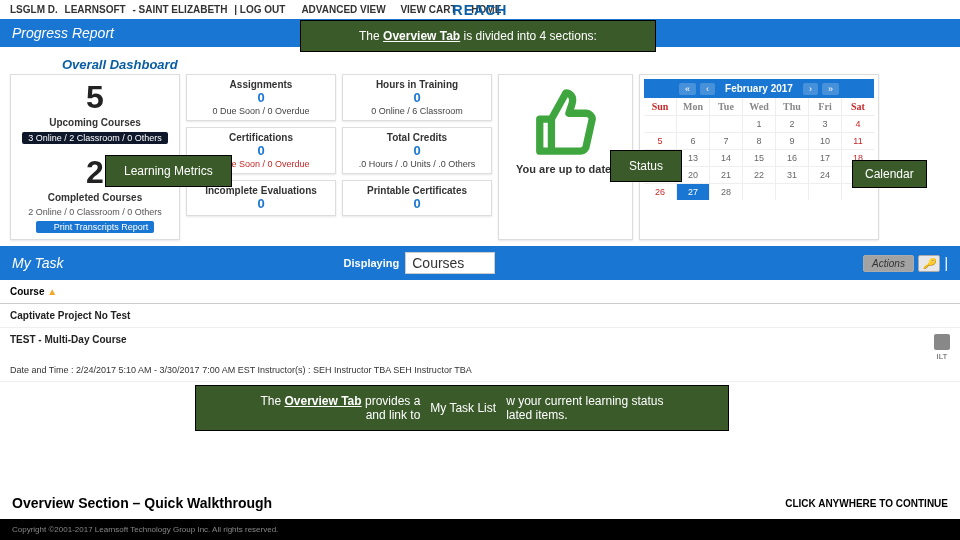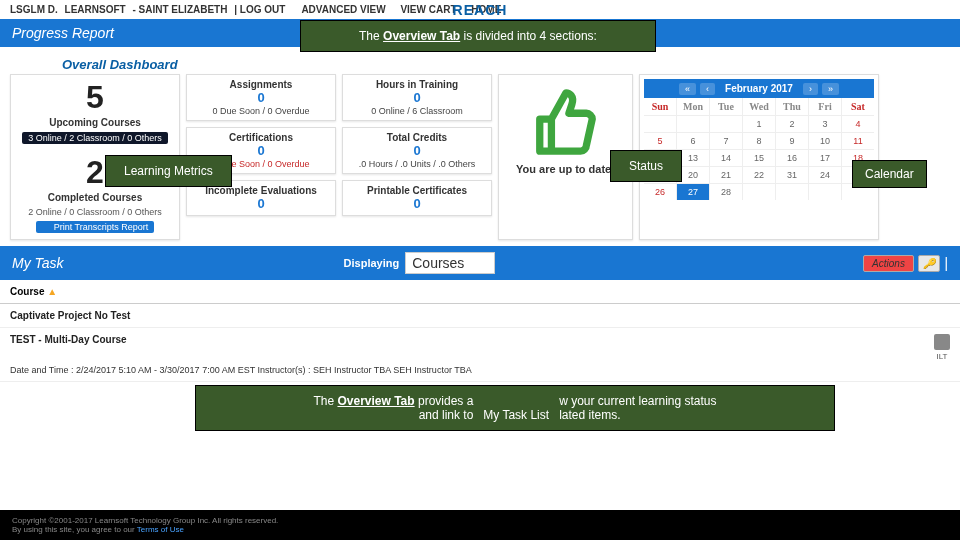--- a/index.html
+++ b/index.html
@@ -4,21 +4,21 @@
 <style>
   * { box-sizing: border-box; margin: 0; padding: 0; }
   body { font-family: Arial, sans-serif; font-size: 11px; background: #fff; width: 960px; height: 540px; position: relative; overflow: hidden; }
   .topbar { display: flex; align-items: center; padding: 4px 10px; font-size: 10px; font-weight: bold; color: #333; }
   .topbar .left span { margin-right: 4px; }
   .topbar .right span { margin-left: 12px; cursor: pointer; }
   .brand { position: absolute; left: 50%; top: 2px; transform: translateX(-50%); font-size: 14px; font-weight: bold; color: #0a5fa4; letter-spacing: 1px; }
   .bluebar { background: #1976d2; color: #fff; padding: 6px 12px; font-size: 14px; font-style: italic; display: flex; align-items: center; }
   .bluebar.task { justify-content: flex-start; }
   .task-right { margin-left: auto; display: flex; align-items: center; gap: 4px; }
-  .actions-btn { background: #ef4444; color: #333; border: 1px solid #aaa; padding: 2px 8px; font-size: 10px; border-radius: 2px; cursor: pointer; }
+  .actions-btn { background: #a3a3a3; color: #333; border: 1px solid #aaa; padding: 2px 8px; font-size: 10px; border-radius: 2px; cursor: pointer; }
   .key-icon { background: #e8e8e8; border: 1px solid #aaa; padding: 2px 4px; font-size: 10px; border-radius: 2px; cursor: pointer; }
   .displaying { margin-left: 280px; font-size: 11px; font-style: normal; font-weight: bold;}
   .displaying-box { background: #fff; color: #333; padding: 2px 30px 2px 6px; margin-left: 6px; border: 1px solid #ccc; font-style: normal; font-weight: normal;}
   .content { padding: 6px 10px; position: relative; }
   .overall-title { color: #0a5fa4; font-style: italic; font-size: 13px; margin: 4px 0 2px 52px; font-weight: bold; }
   .card { background: #fff; border: 1px solid #ddd; box-shadow: 0 1px 2px rgba(0,0,0,0.1); padding: 6px; text-align: center; flex: 0 0 auto; }
   .card.wide { width: 170px; }
   .card.num { width: 150px; }
   .card.status { width: 135px; }
   .card.cal { width: 240px; padding:4px; }
@@ -50,21 +50,21 @@
   .course-icons { display: flex; gap: 18px; align-items: center; font-size: 8px; color: #555; text-align:center; }
   .course-icons > div { display:flex; flex-direction:column; align-items:center; cursor:pointer;}
   .course-icons .ic { width:16px; height:16px; background:#888; border-radius:2px; margin-bottom:2px;}
   .course-icons .ic.blue { background:#1976d2; border-radius:50%;}
   .course-icons .ic.dark { background:#333;}
   .overlay { position: absolute; background: #3a5a2a; color: #fff; font-size: 12px; padding: 8px 18px; border: 1px solid #000; z-index: 10; text-align:center; }
   .overlay.top { top: 20px; left: 300px; width: 356px; }
   .overlay.learning { top: 155px; left: 105px; }
   .overlay.status { top: 150px; left: 610px; }
   .overlay.calendar { top: 160px; left: 852px; padding: 6px 12px; }
-  .overlay.bottom { top: 385px; left: 195px; width: 640px; display: flex; gap: 10px; align-items: flex-end; justify-content:center; }
+  .overlay.bottom { top: 385px; left: 195px; width: 534px; display: flex; gap: 10px; align-items: center; justify-content:center; }
   .bold { font-weight: bold; text-decoration: underline; }
   .footer { position: absolute; bottom: 0; left: 0; right: 0; }
   .footer-title { padding: 8px 12px; font-size: 14px; display: flex; justify-content: space-between; align-items: center; background:#fff; }
   .footer-title .sect { font-weight: bold; }
   .footer-title .cont { font-size: 10px; font-weight: bold; }
   .blackbar { background: #000; color: #888; font-size: 8px; padding: 6px 12px; }
   .blackbar a { color: #4aa3ff; }
   .left-col { display:flex; flex-direction:column; align-items:center; gap:2px;}
   .num-col { display:flex; flex-direction:column; gap:6px; }
   .dash-wrap { display:flex; gap:6px; }
@@ -248,17 +248,20 @@
     <span>and link to</span>
   </div>
   <div>My Task List</div>
   <div style="text-align:left;">
     <span>w your current learning status</span><br>
     <span>lated items.</span>
   </div>
 </div>
 
 <div class="footer">
+  <div class="footer-title">
+    <span class="sect">Overview Section – Quick Walkthrough</span>
+    <span class="cont">CLICK ANYWHERE TO CONTINUE</span>
+  </div>
   <div class="blackbar">
     <div>Copyright ©2001-2017 Learnsoft Technology Group Inc. All rights reserved.</div>
-    <div><span>By using this site, you agree to our </span><a>Terms of Use</a></div>
   </div>
 </div>
 
 </body></html>

